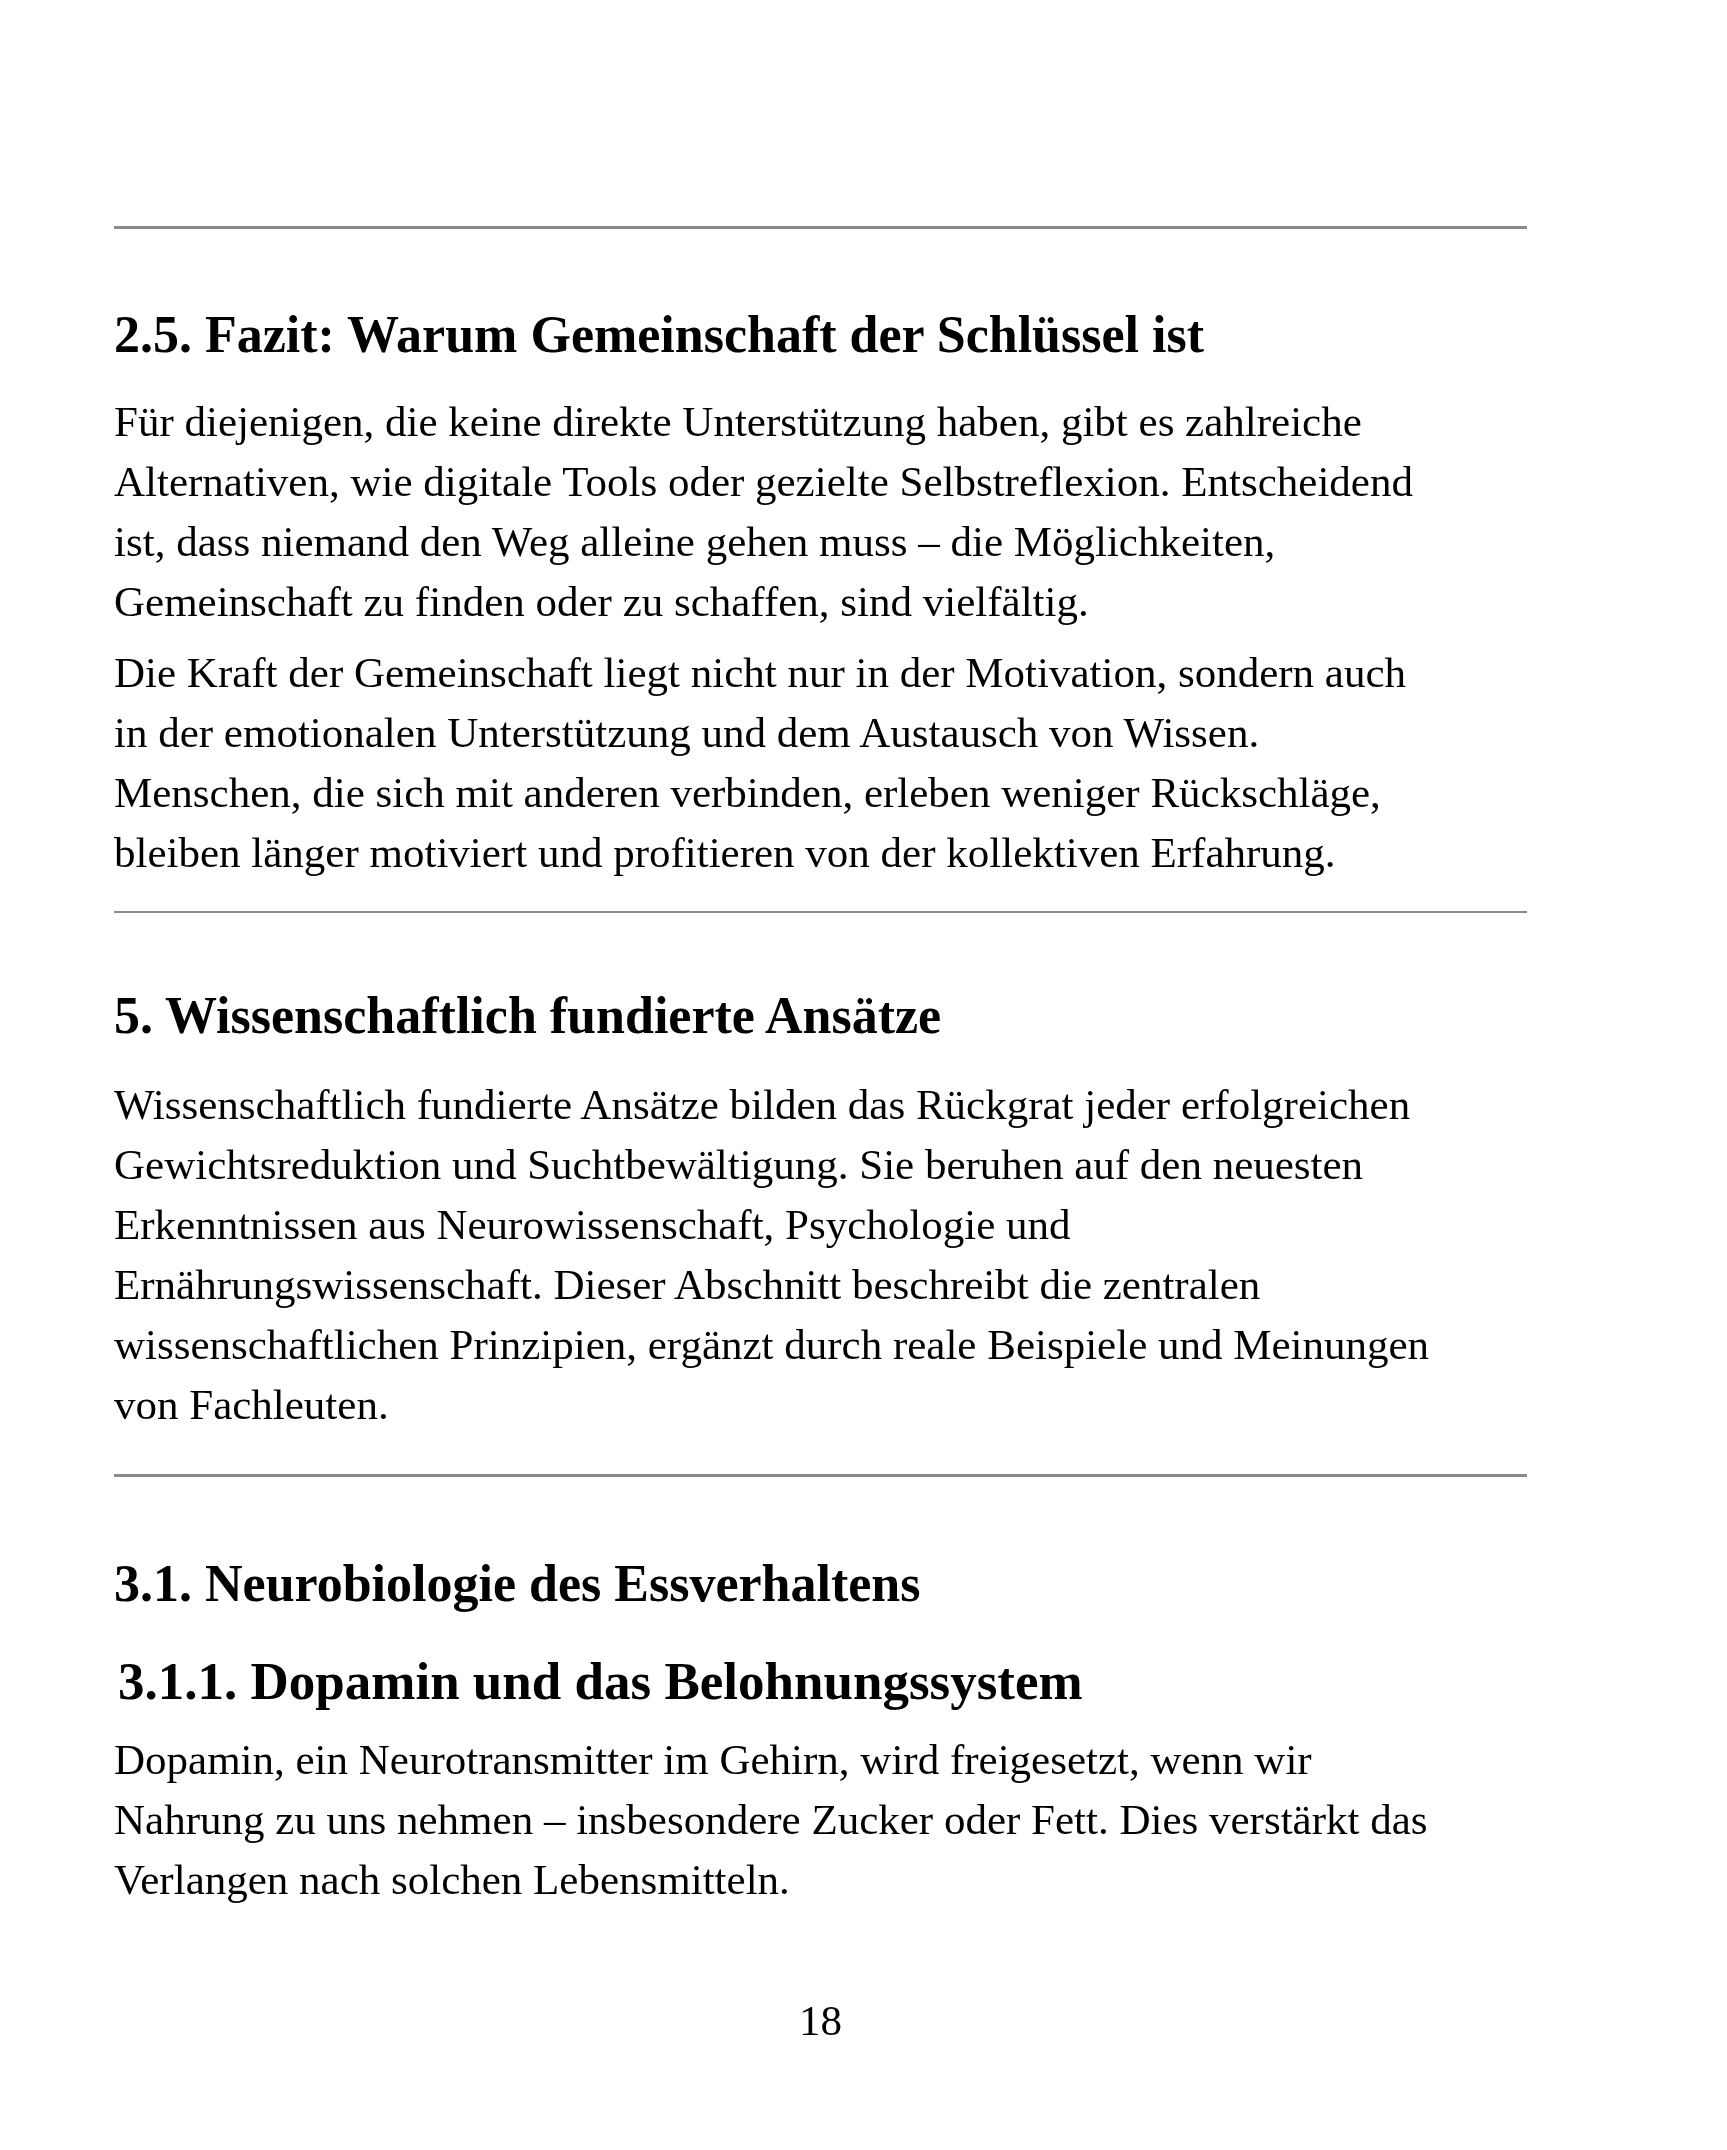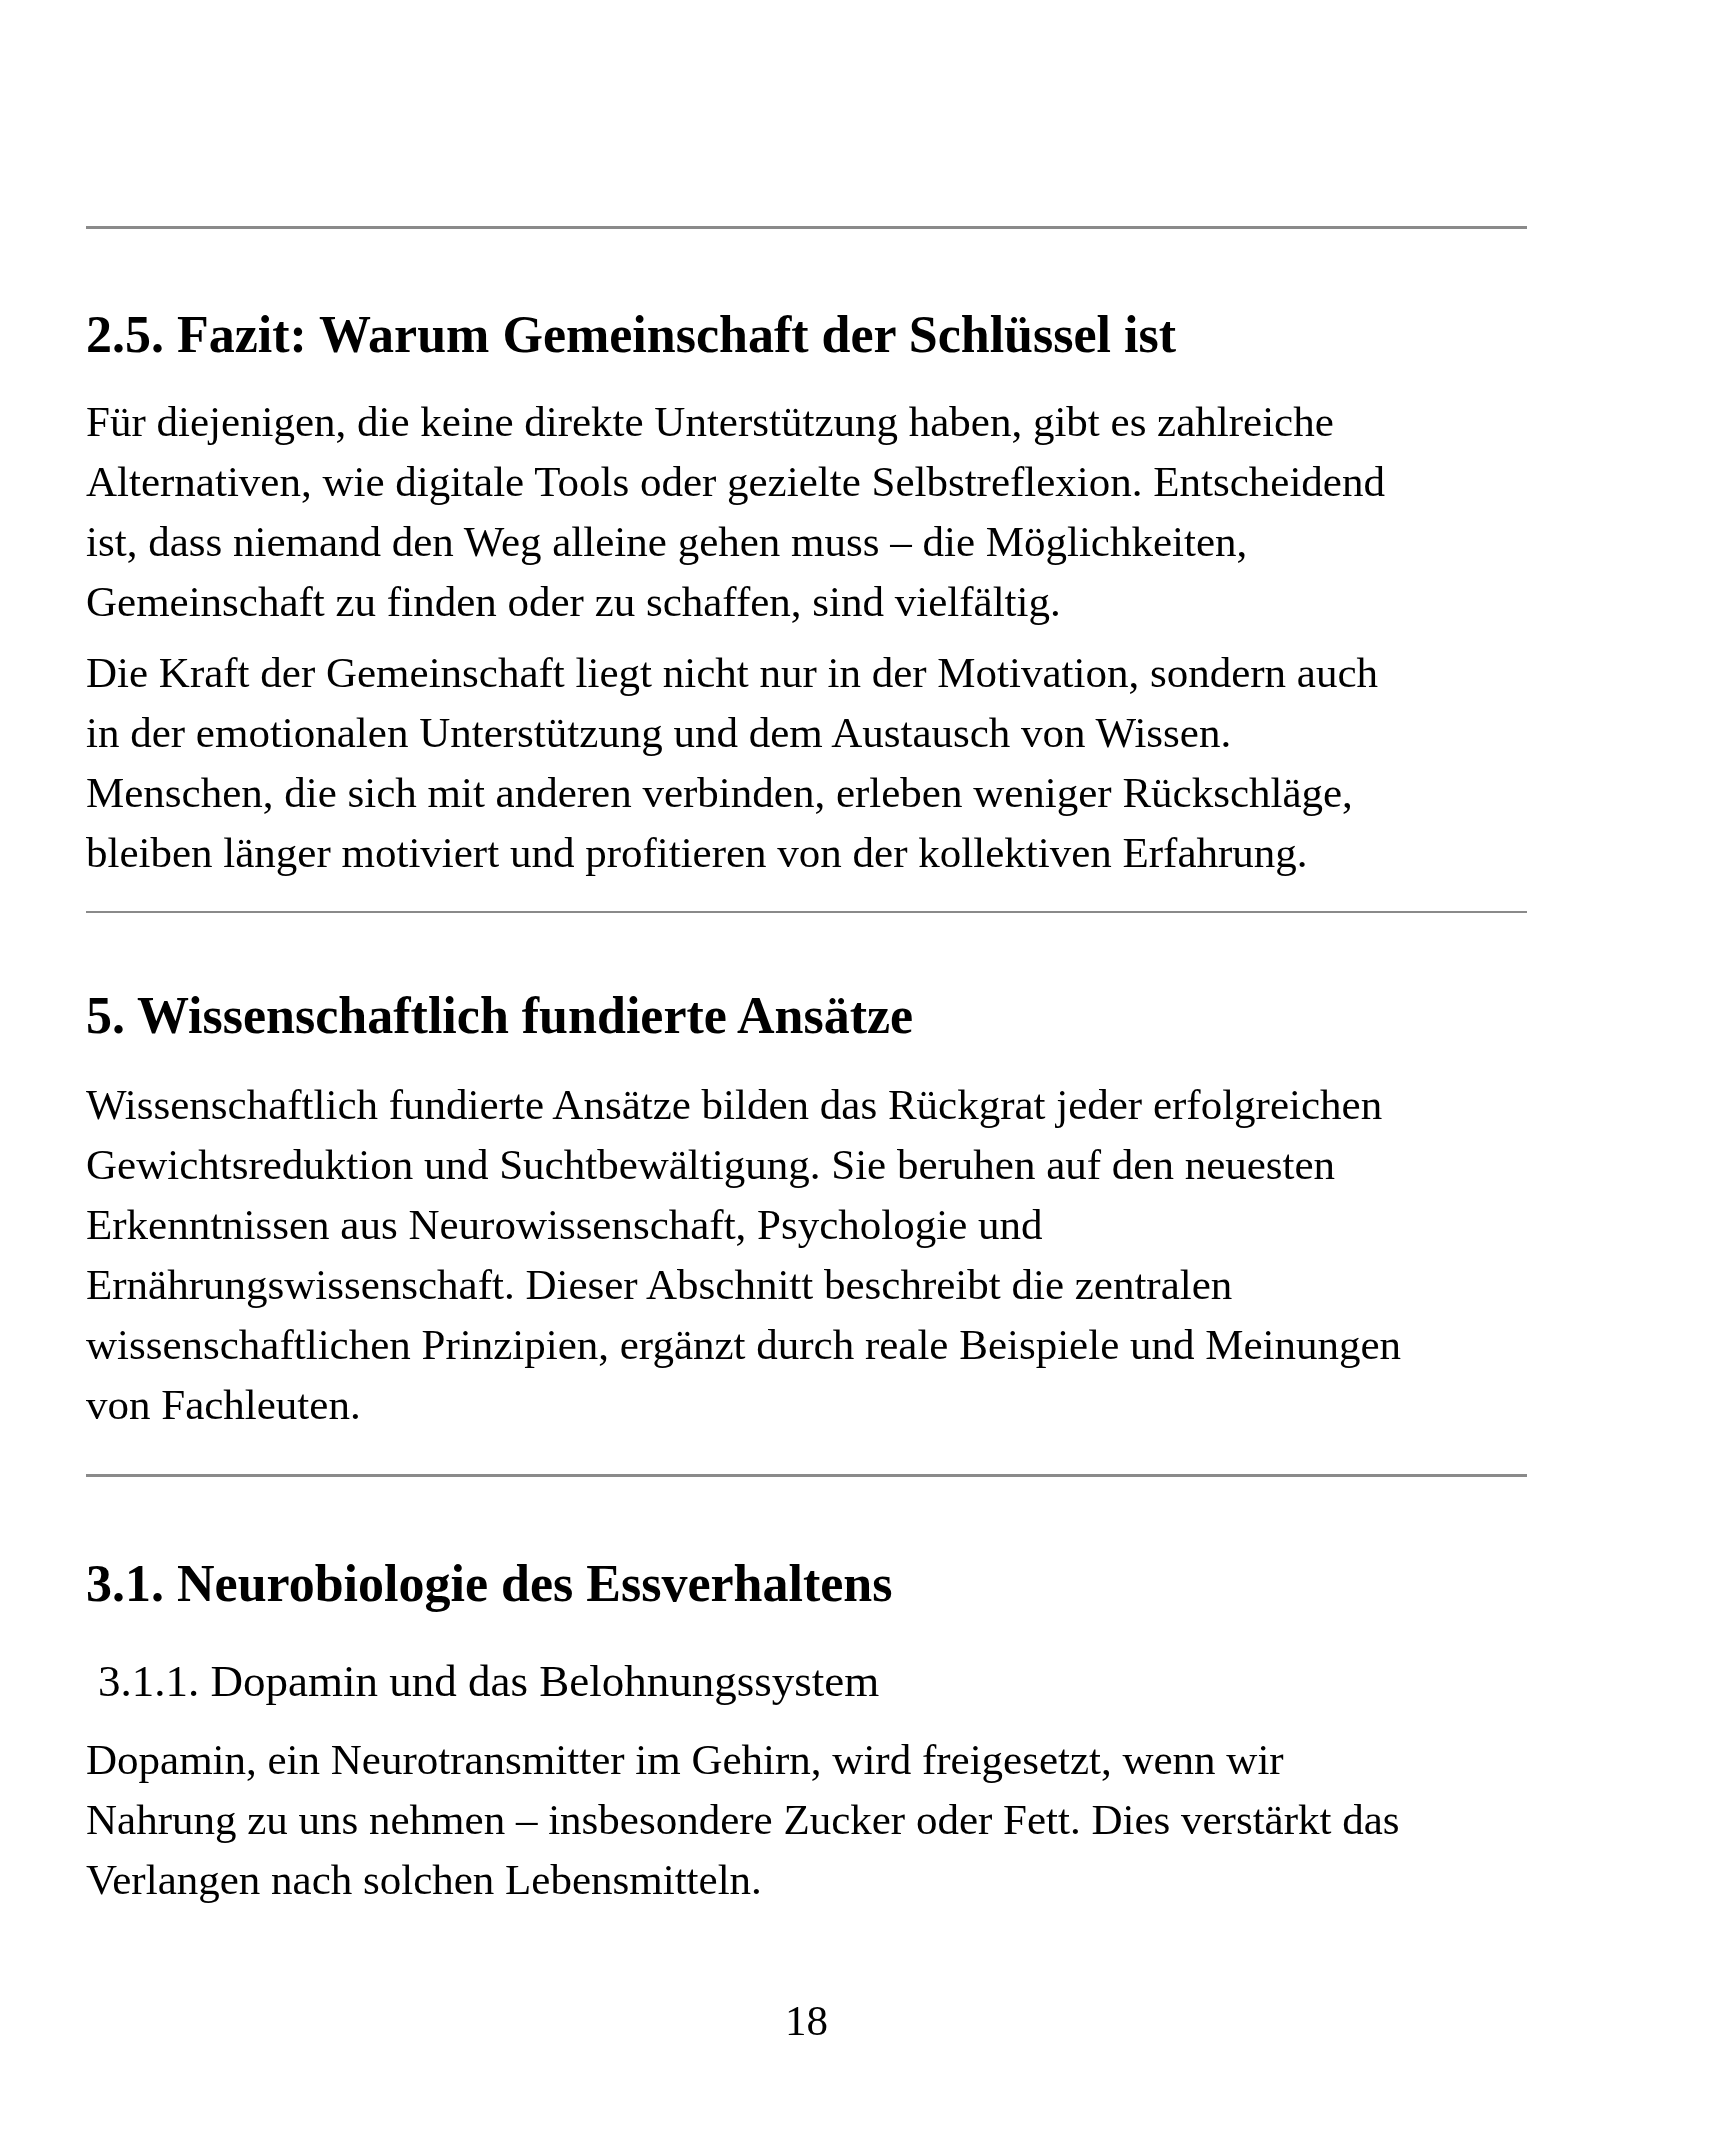--- a/index.html
+++ b/index.html
@@ -10,21 +10,21 @@
   .page {
     position: relative;
     width: 1727px;
     height: 2235px;
     background: #ffffff;
     color: #000000;
     font-family: "Liberation Serif", "DejaVu Serif", serif;
     overflow: hidden;
   }
   .content {
-    padding-left: 86px;
+    padding-left: 114px;
     padding-right: 200px;
   }
   .rule {
     height: 2.6px;
     border: none;
     background: #8a8a8a;
     margin: 0;
   }
   #rule-top    { margin-top: 226px; }
   #rule-mid    { margin-top: 27.5px;  }
@@ -35,24 +35,24 @@
     line-height: 64px;
     font-weight: bold;
     margin: 0;
     white-space: pre;
   }
   #heading-2-5 { margin-top: 74px; }
   #heading-3   { margin-top: 71px; }
   #heading-3-1 { margin-top: 75px; }
 
   .h3 {
-    font-size: 45px;
+    font-size: 53px;
     line-height: 57px;
-    font-weight: normal;
-    margin: 12px;
+    font-weight: bold;
+    margin: 4px;
     white-space: pre;
   }
   #heading-3-1-1 { margin-top: 37px; }
 
   .para {
     font-size: 43px;
     line-height: 60px;
     margin: 0;
     white-space: pre;
   }

